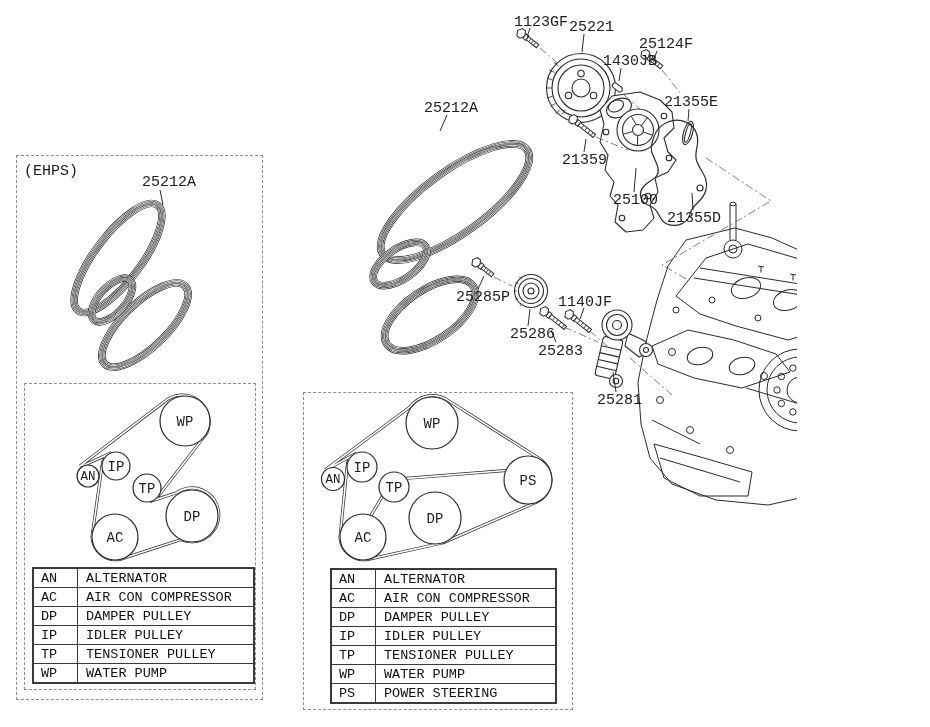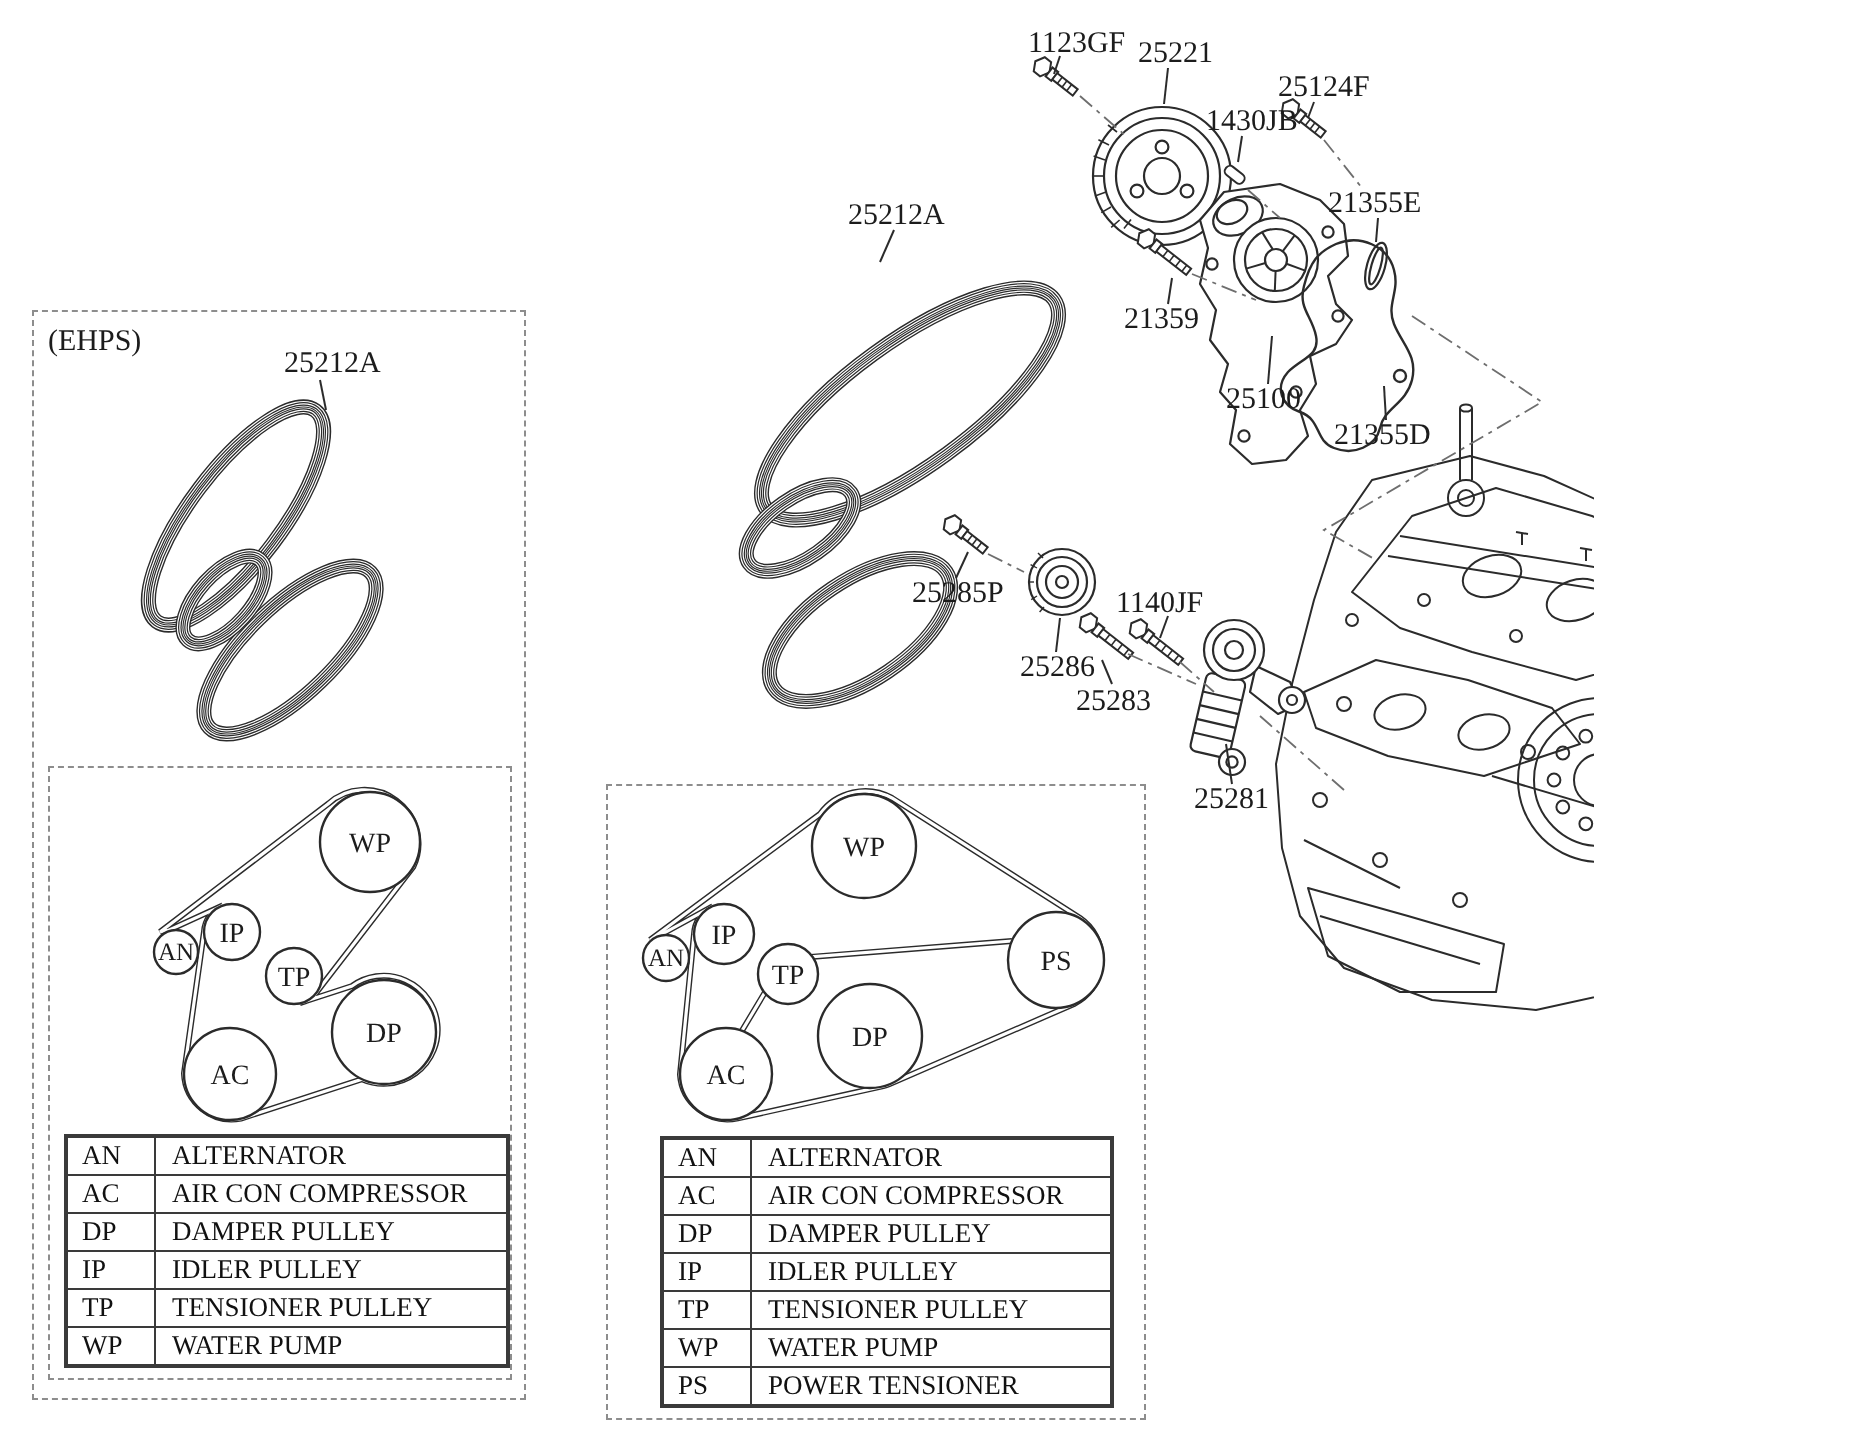--- a/index.html
+++ b/index.html
@@ -1,17 +1,17 @@
 <!DOCTYPE html>
 <html><head>
 <meta charset="utf-8">
 <style>
   html,body{margin:0;padding:0;background:#ffffff;}
   #canvas{position:relative;width:797px;height:727px;background:#ffffff;
-          font-family:Liberation Serif, serif;overflow:hidden;}
+          font-family:Liberation Mono, monospace;overflow:hidden;}
   .dashbox{position:absolute;border:1.6px dashed #8d8d8d;background:transparent;box-sizing:border-box;}
   svg{position:absolute;left:0;top:0;}
   svg text{fill:#1c1c1c;}
   .plabel{font-size:15px;}
   .clabel{font-size:14px;text-anchor:middle;}
   .clabel-s{font-size:12.5px;text-anchor:middle;}
   table.legend{position:absolute;border-collapse:collapse;background:#fff;
                font-size:13.5px;color:#111;table-layout:fixed;}
   table.legend td{border:1px solid #3a3a3a;height:18px;padding:0 10px 0 8px;white-space:nowrap;}
   table.legend td.code{width:36px;text-align:left;padding:0 0 0 7px;}
@@ -378,17 +378,17 @@
       <tr>
           <td class="code">TP</td>
           <td>TENSIONER PULLEY</td>
         </tr>
       <tr>
           <td class="code">WP</td>
           <td>WATER PUMP</td>
         </tr>
       <tr>
           <td class="code">PS</td>
-          <td>POWER TENSIONER</td>
+          <td>POWER STEERING</td>
         </tr>
     </tbody>
   </table>
 </div>
 
 </body></html>

